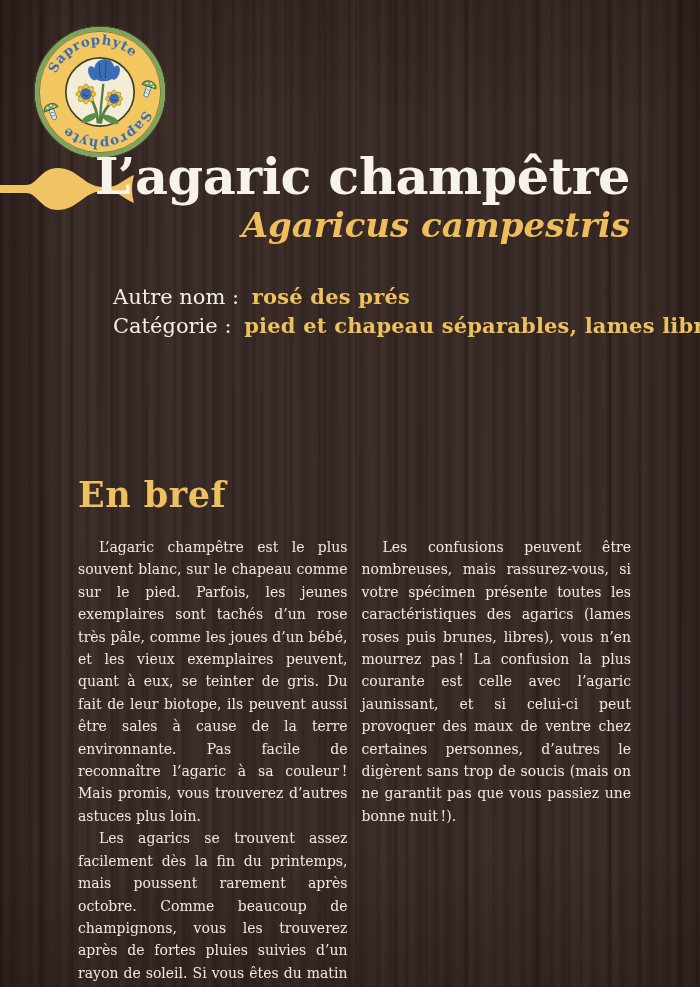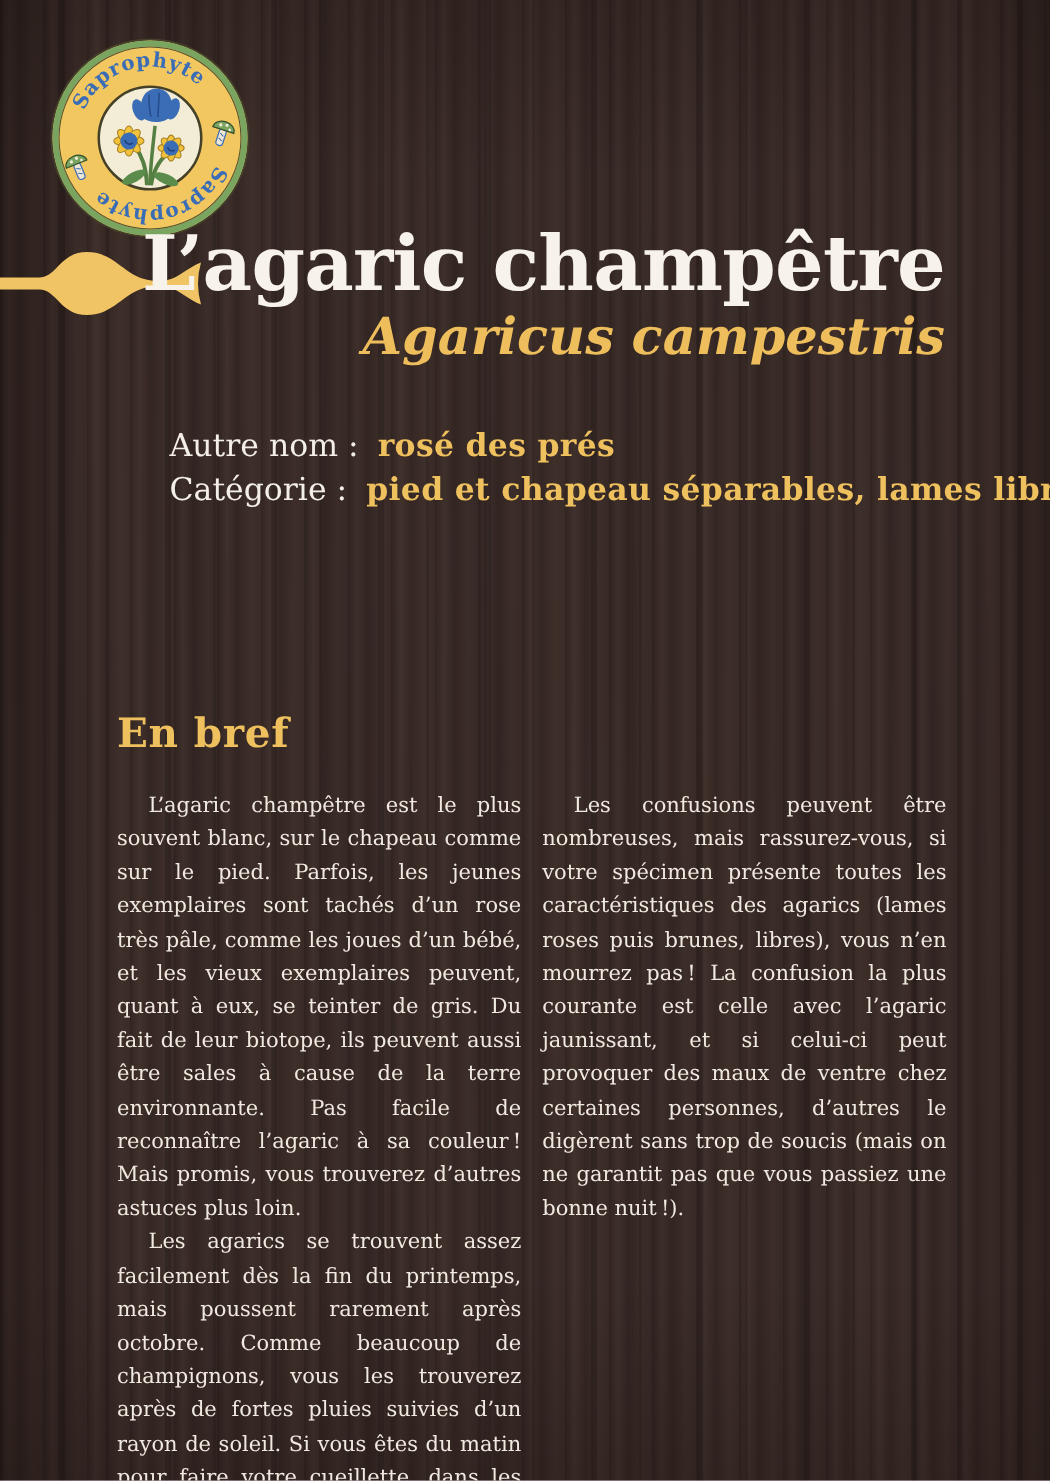--- a/index.html
+++ b/index.html
@@ -45,21 +45,21 @@
   .info-row{line-height:28.5px;font-size:21px;white-space:nowrap;margin-left:35px;}
   .lbl{color:#f3eee6;}
   .val{color:#eec05e;font-weight:700;letter-spacing:0.2px;margin-left:6px;}
   .swatch{
     display:inline-block;width:14px;height:14px;border-radius:50%;
     background:#29201c;border:2px solid #857a6f;vertical-align:-2px;margin-left:7px;
   }
   
   .section{position:absolute;top:474px;left:78px;right:69px;}
   .section h2{
-    margin:0 0 21px 0;color:#eec05e;font-size:27px;font-weight:700;letter-spacing:0.5px;
+    margin:0 0 21px 0;color:#eec05e;font-size:35px;font-weight:700;letter-spacing:0.5px;
   }
   .cols{display:flex;gap:14px;}
   .col{flex:1 1 0;min-width:0;}
   .col p{
     margin:0;color:#f0e9df;font-size:14px;line-height:22.4px;
     text-align:justify;text-indent:1.5em;
   }
   .col p + p{margin-top:0;}
 </style>
 </head>

